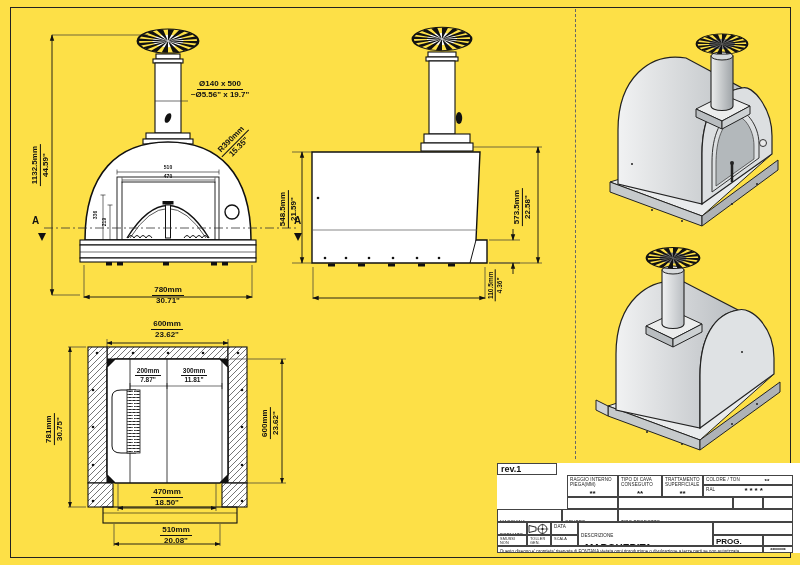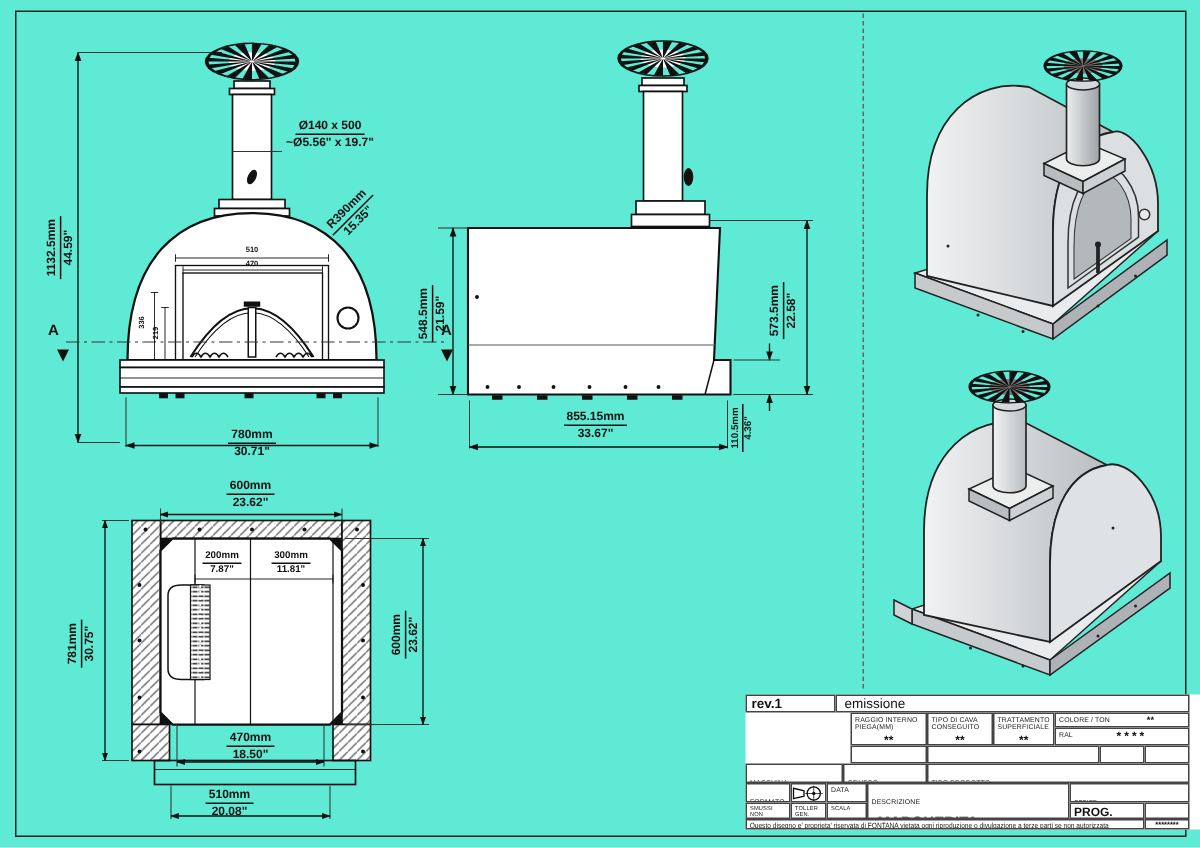--- a/index.html
+++ b/index.html
@@ -1,17 +1,17 @@
 <!DOCTYPE html>
 <html><head>
 <meta charset="utf-8">
 <style>
   html,body{margin:0;padding:0;background:#fff;width:800px;height:565px;overflow:hidden;
     font-family:"Liberation Sans",sans-serif;color:#111;}
-  #sheet{position:absolute;left:0;top:0;width:800px;height:565px;background:#5eead4;}
+  #sheet{position:absolute;left:0;top:0;width:800px;height:565px;background:#fde047;}
   #frame{position:absolute;left:10px;top:7px;width:779px;height:549px;border:1.3px solid #222;}
   #divider{position:absolute;left:575px;top:9px;height:450px;border-left:1px dashed #666;}
   svg{position:absolute;left:0;top:0;overflow:visible;}
   .view{position:absolute;}
   
   .dim{position:absolute;display:flex;flex-direction:column;align-items:center;
        font:bold 8px "Liberation Sans",sans-serif;color:#111;line-height:1.2;white-space:nowrap;}
   .dim .mm{border-bottom:1px solid #111;padding:0 2px;}
   .dim.rot{transform:rotate(-90deg);}
   .dim.rot45{transform:rotate(-45deg);}
@@ -206,24 +206,20 @@
       </g>
     </svg>
     <div class="dim rot" style="left:-27px;top:184px;width:70px">
       <span class="mm">548.5mm</span>
       <span>21.59"</span>
     </div>
     <div class="dim rot" style="left:207px;top:182px;width:70px">
       <span class="mm">573.5mm</span>
       <span>22.58"</span>
     </div>
-    <div class="dim" style="left:72px;top:258px;width:90px">
-      <span class="mm">855.15mm</span>
-      <span>33.67"</span>
-    </div>
     <div class="dim rot dims" style="left:183px;top:262px;width:64px">
       <span class="mm">110.5mm</span>
       <span>4.36"</span>
     </div>
   </div>
 
   <div class="view" style="left:40px;top:315px;width:260px;height:248px">
     <svg width="260" height="248" viewBox="0 0 260 248">
       <defs>
         <marker id="pa" viewBox="0 0 10 10" refX="9" refY="5" markerWidth="6.5" markerHeight="6.5" orient="auto-start-reverse">
@@ -330,21 +326,21 @@
       <span>7.87"</span>
     </div>
     <div class="dim dims" style="left:132px;top:52px;width:44px">
       <span class="mm">300mm</span>
       <span>11.81"</span>
     </div>
     <div class="dim" style="left:89px;top:172px;width:76px">
       <span class="mm">470mm</span>
       <span>18.50"</span>
     </div>
-    <div class="dim" style="left:75px;top:210px;width:76px">
+    <div class="dim" style="left:98px;top:210px;width:76px">
       <span class="mm">510mm</span>
       <span>20.08"</span>
     </div>
   </div>
 
   <div class="view" style="left:592px;top:14px;width:195px;height:218px">
     <svg width="195" height="218" viewBox="0 0 195 218">
       <defs>
         <linearGradient id="g1" x1="0" y1="0" x2="1" y2="0">
           <stop offset="0" stop-color="#f1f2f3"></stop>
@@ -442,23 +438,20 @@
         <circle cx="165" cy="172" r="1"></circle>
           <circle cx="150" cy="120" r="1"></circle>
       </g>
     </svg>
   </div>
 
   <div id="tblock">
     <div class="cell" style="left:0;top:0;width:60px;height:12px">
       <div class="val v9" style="text-align:left;padding:0 3px">rev.1</div>
     </div>
-    <div class="cell" style="left:60px;top:0;width:236px;height:12px">
-      <div style="font-size:9px;padding:0 5px">emissione</div>
-    </div>
     <div class="cell" style="left:70px;top:12px;width:51px;height:22px">
       <div class="lbl">RAGGIO INTERNO PIEGA(mm)</div>
       <div class="val v8">**</div>
     </div>
     <div class="cell" style="left:121px;top:12px;width:44px;height:22px">
       <div class="lbl">TIPO DI CAVA CONSEGUITO</div>
       <div class="val v8">**</div>
     </div>
     <div class="cell" style="left:165px;top:12px;width:41px;height:22px">
       <div class="lbl">TRATTAMENTO SUPERFICIALE</div>

